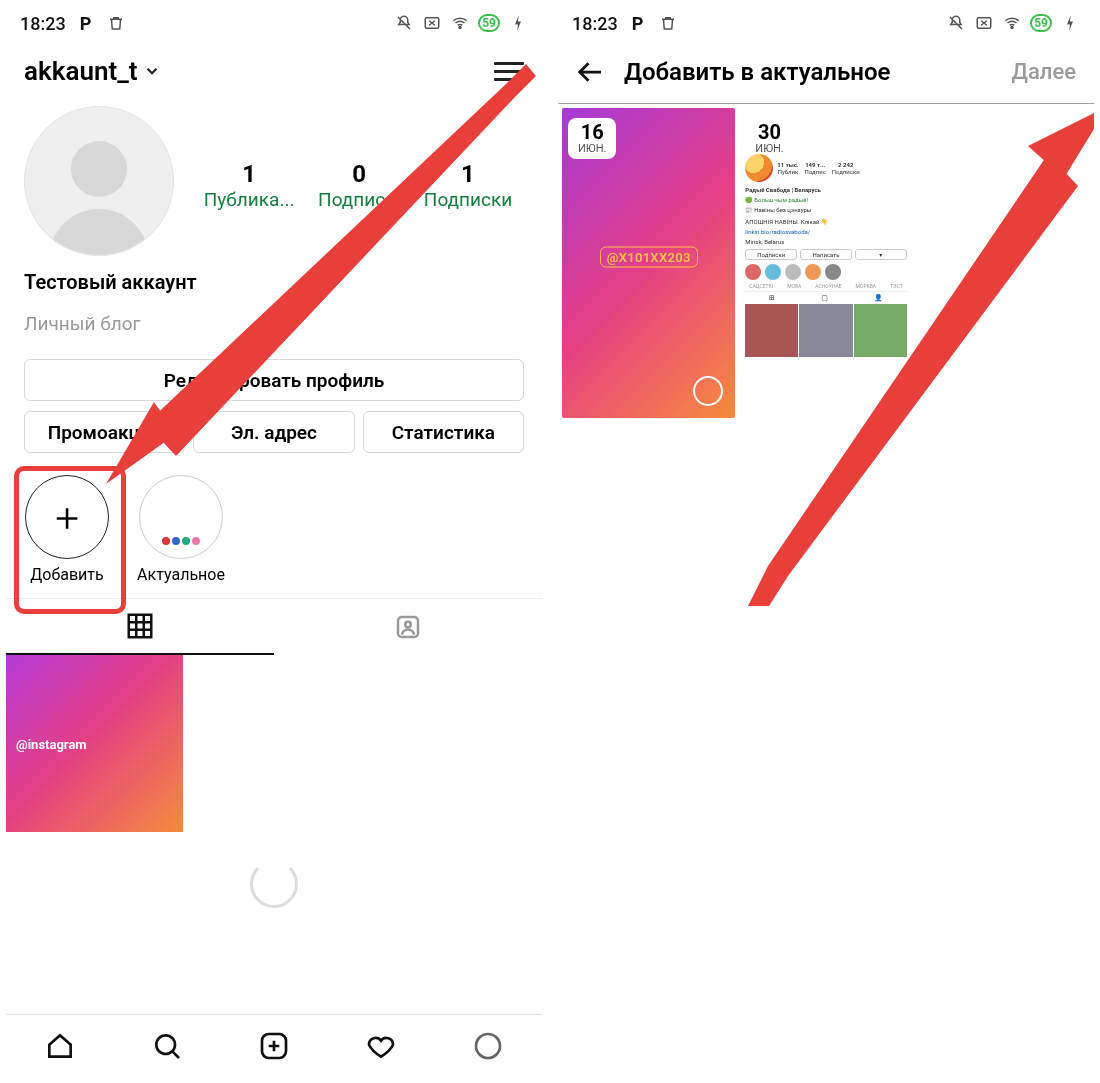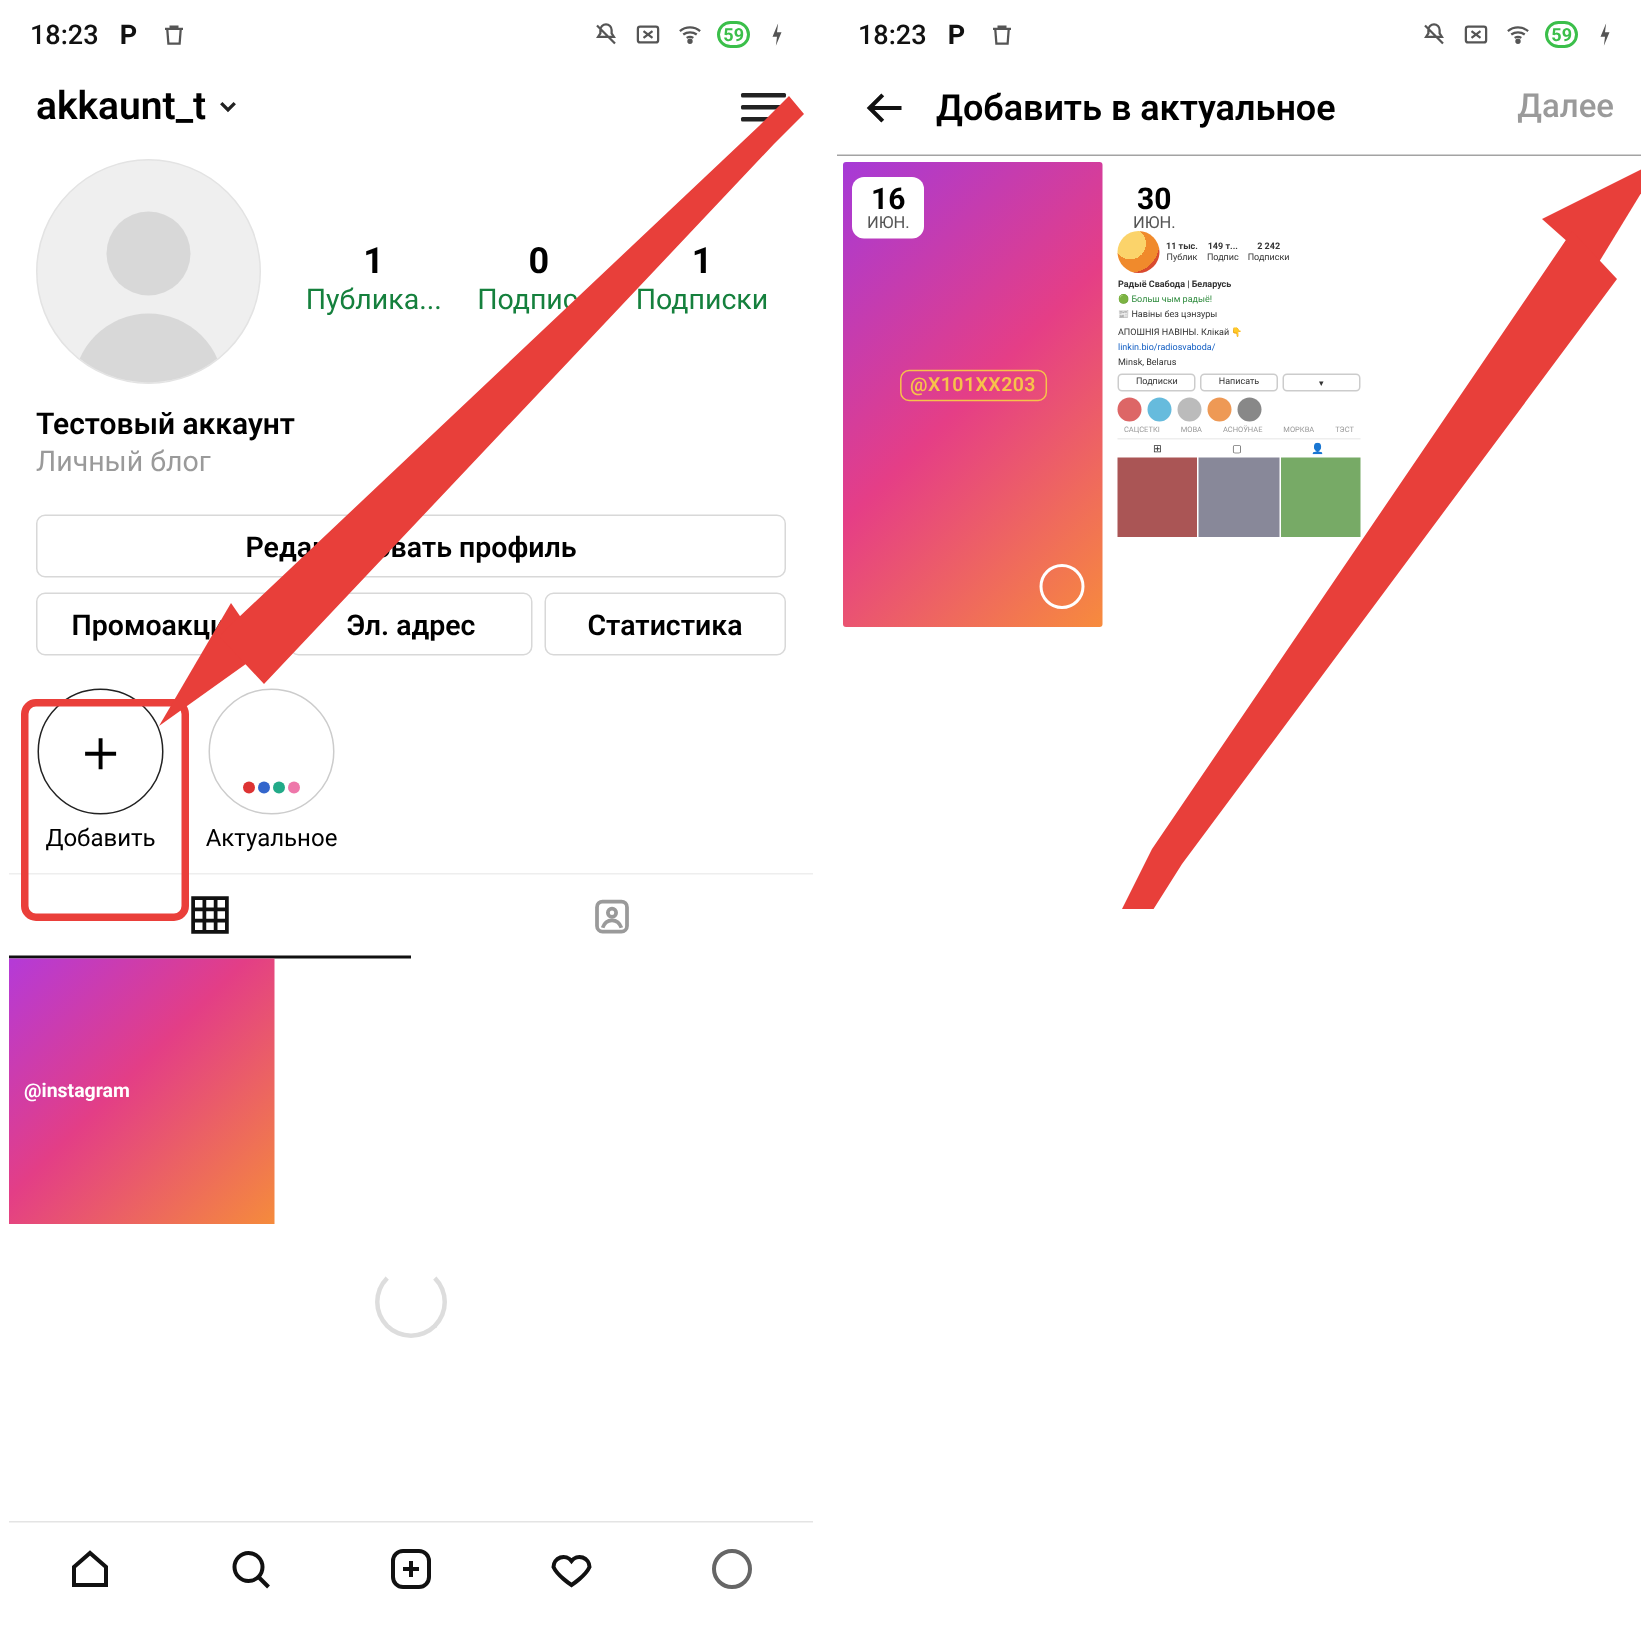--- a/index.html
+++ b/index.html
@@ -67,21 +67,21 @@
   }
   .avatar-head { width:56px;height:56px;border-radius:50%;background:#d8d8d8; position:absolute; top:34px;}
   .avatar-body { width:100px;height:50px;border-radius:50px 50px 0 0;background:#d8d8d8; position:absolute; bottom:-4px;}
   .stats { flex:1; display:flex; justify-content:space-around; padding-top:8px;}
   .stat { text-align:center; }
   .stat .num { font-size:24px; font-weight:700;}
   .stat .lab { font-size:19px; color:#15803d; }
   
   .name-block { padding: 14px 18px 10px 18px;}
   .display-name { font-size:20px; font-weight:600;}
-  .category { font-size:19px; color:#9a9a9a; margin-top:2px;}
+  .category { font-size:19px; color:#9a9a9a; margin-top:18px;}
   
   .btn-row1 { padding: 14px 18px 0 18px;}
   .btn-row2 { padding: 10px 18px 0 18px; display:flex; gap:8px;}
   .obtn {
     flex:1; border:1.5px solid #d8d8d8; border-radius:6px;
     height:42px; display:flex; align-items:center; justify-content:center;
     font-size:19px; font-weight:600; background:#fff;
   }
   .obtn.full { width:100%;}
   

